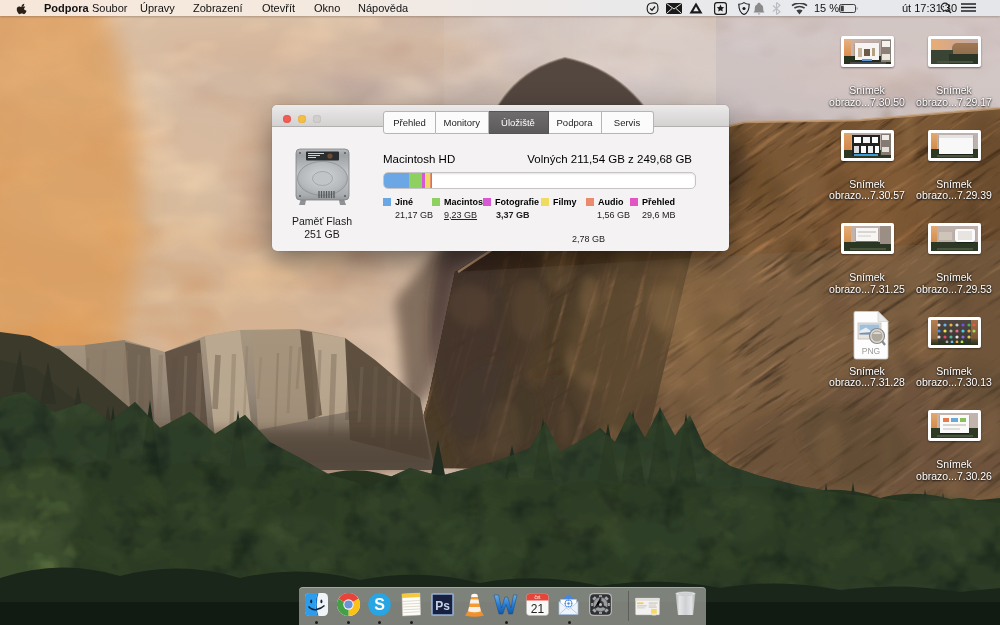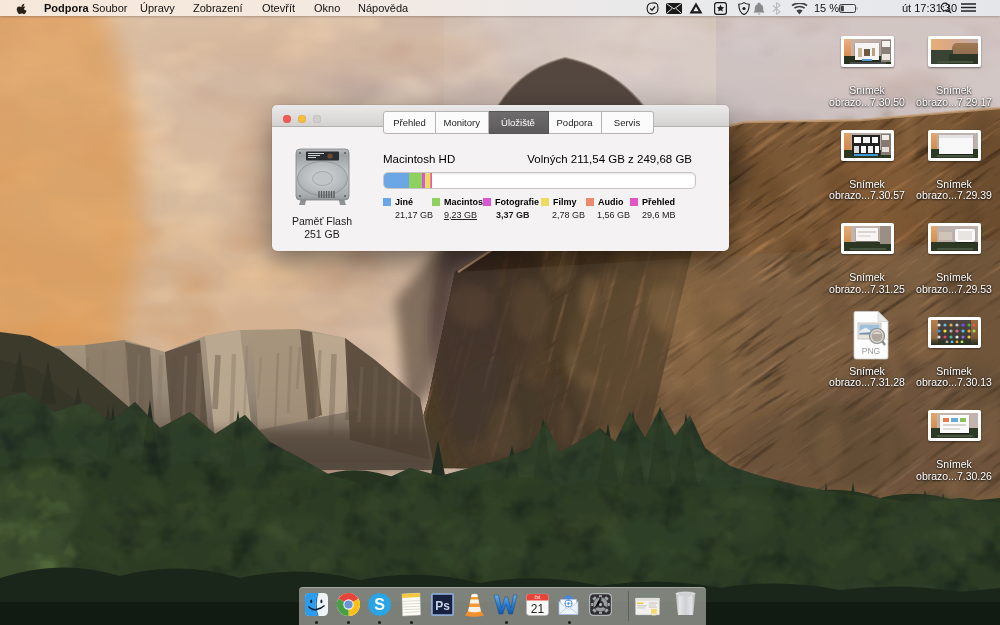--- a/index.html
+++ b/index.html
@@ -502,21 +502,21 @@
       <div class="lt" style="left:395px;">Jiné</div>
       <div class="ls" style="left:395px;">21,17 GB</div>
  <div class="lg" style="left:432px;background:#8ed160;"></div>
       <div class="lt" style="left:444px;">Macintosh</div>
       <div class="ls" style="left:444px;text-decoration:underline;">9,23 GB</div>
  <div class="lg" style="left:483px;background:#d757d4;"></div>
       <div class="lt" style="left:495px;">Fotografie</div>
       <div class="ls" style="left:496px;font-weight:bold;">3,37 GB</div>
  <div class="lg" style="left:541px;background:#efdb62;"></div>
       <div class="lt" style="left:553px;">Filmy</div>
-      <div class="ls" style="left:552px;">2,78 GB</div>
+      <div class="ls" style="left:572px;margin-top:24px;">2,78 GB</div>
  <div class="lg" style="left:586px;background:#ec8a6e;"></div>
       <div class="lt" style="left:598px;">Audio</div>
       <div class="ls" style="left:597px;">1,56 GB</div>
  <div class="lg" style="left:630px;background:#e455c4;"></div>
       <div class="lt" style="left:642px;">Přehled</div>
       <div class="ls" style="left:642px;">29,6 MB</div>
 </div>
 <style>
 .lg{position:absolute;top:198px;width:8px;height:8px;}
 .lt{position:absolute;top:197px;font-size:9px;font-weight:bold;color:#000;white-space:nowrap;}

